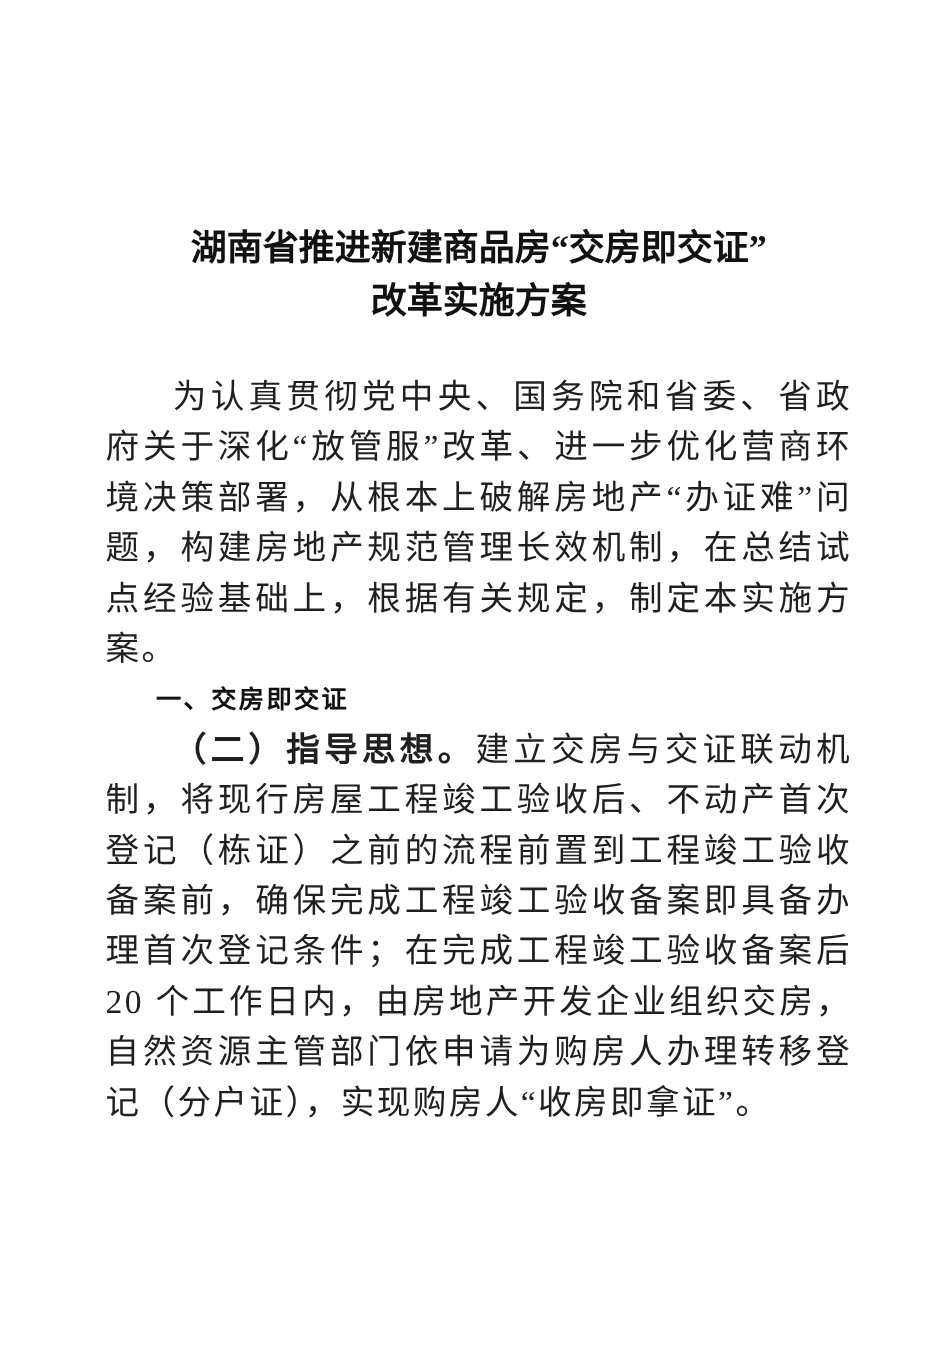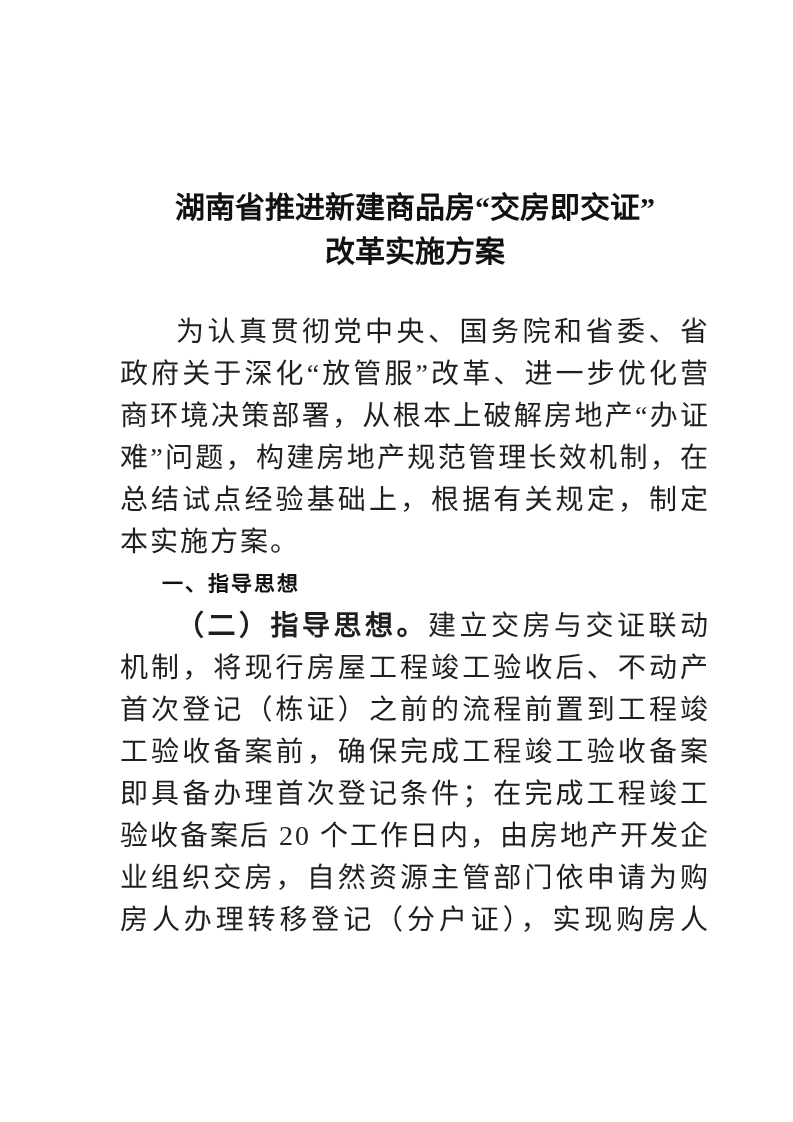--- a/index.html
+++ b/index.html
@@ -9,21 +9,20 @@
   }
 
   .page {
     position: relative;
     width: 793px;
     height: 945px;
     background: #ffffff;
     overflow: hidden;
     font-family: "Liberation Serif", "DejaVu Serif", serif;
     color: #1a1a1a;
-    padding-left: 32px;
   }
 
   .content {
     padding: 186px 83px 0 88px;
   }
 
   .doc-title {
     text-align: center;
     font-size: 30px;
     font-weight: bold;
@@ -81,21 +80,21 @@
 <div class="page">
   <div class="content">
 
     <h1 class="doc-title">
       <span class="title-line">湖南省推进新建商品房“交房即交证”</span>
       <span class="title-line">改革实施方案</span>
     </h1>
 
     <p class="para intro">为认真贯彻党中央、国务院和省委、省政府关于深化“放管服”改革、进一步优化营商环境决策部署，从根本上破解房地产“办证难”问题，构建房地产规范管理长效机制，在总结试点经验基础上，根据有关规定，制定本实施方案。</p>
 
-    <h2 class="heading">一、指导思想</h2>
+    <h2 class="heading">一、交房即交证</h2>
 
 
     <p class="para"><span class="lead">（二）指导思想。</span><span>建立交房与交证联动机制，将现行房屋工程竣工验收后、不动产首次登记（栋证）之前的流程前置到工程竣工验收备案前，确保完成工程竣工验收备案即具备办理首次登记条件；在完成工程竣工验收备案后 20 个工作日内，由房地产开发企业组织交房，自然资源主管部门依申请为购房人办理转移登记（分户证），实现购房人“收房即拿证”。</span></p>
 
   </div>
 
   <div class="footer">
     <span>2</span>
   </div>
 </div>

